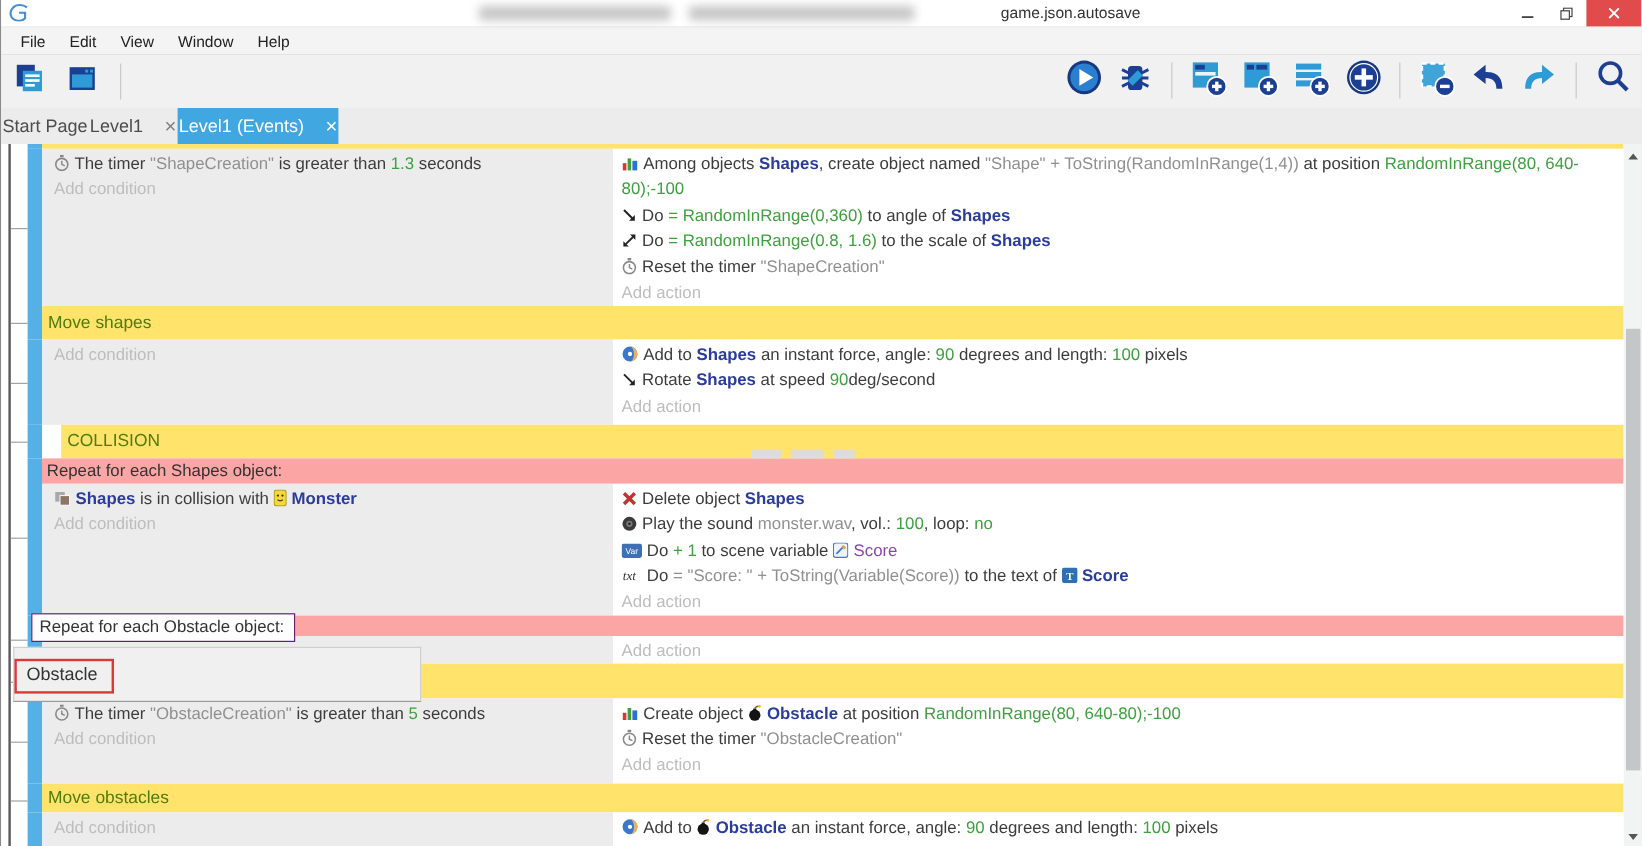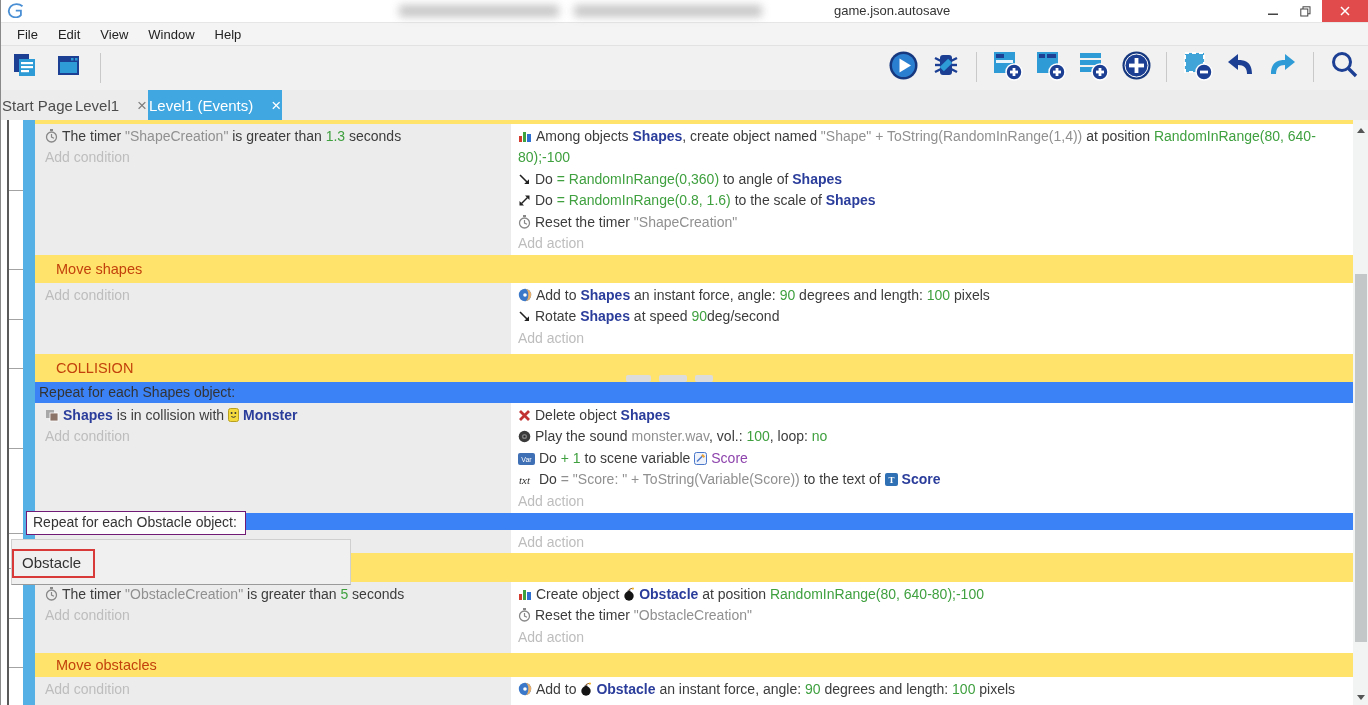--- a/index.html
+++ b/index.html
@@ -32,22 +32,22 @@
   .tab.active .close{color:#fff;}
   
   .events-area{position:relative;width:1368px;height:587px;background:#fff;overflow:hidden;}
   .vrule{position:absolute;left:6px;top:0;bottom:0;width:2px;background:#5a5a5a;}
   .tick{position:absolute;left:8px;width:14px;height:1px;background:#a3a3a3;}
   #blocks{position:absolute;left:22px;top:0;width:1330px;}
   .block{display:flex;width:1330px;}
   .bluebar{width:12px;background:#55b0e5;flex:none;}
   .bcontent{flex:1;display:flex;flex-direction:column;min-width:0;position:relative;}
   .comment .bcontent{background:#ffe36a;justify-content:center;}
-  .comment-label{font-size:14.5px;color:#c2410c;padding-left:21px;}
-  .ehdr{height:21px;background:#3b82f6;font-size:14px;color:#333;padding-left:4px;line-height:21px;position:relative;}
+  .comment-label{font-size:14.5px;color:#4d7c0f;padding-left:5px;}
+  .ehdr{height:21px;background:#fca5a5;font-size:14px;color:#333;padding-left:4px;line-height:21px;position:relative;}
   .ebody{flex:1;display:flex;min-width:0;}
   .cond{width:476px;flex:none;background:#ececec;padding:2px 0 0 10px;box-sizing:border-box;}
   .acts{flex:1;background:#fff;padding:2px 0 0 7px;min-width:0;}
   .line{font-size:14px;line-height:21.4px;color:#3c3c3c;padding-right:10px;}
   .line svg{vertical-align:-2px;margin-right:4px;}
   .seg-p{color:#3c3c3c;} .seg-str{color:#909090;} .seg-val{color:#3fa03f;}
   .seg-obj{color:#2b3d9b;font-weight:bold;} .seg-svar{color:#8e44ad;} .seg-add{color:#bdbdbd;}
   .rename-box{position:absolute;left:-9px;top:-2px;background:#fdfdfd;border:1px solid #701a75;
     padding:1px 8px 2px 6px;font-size:14px;color:#333;white-space:nowrap;z-index:6;line-height:19px;}
   .popup{position:absolute;left:10px;top:419px;width:340px;height:46px;background:#f0f0f0;
@@ -298,21 +298,21 @@
                     </svg></span><span class="seg-p">Add to </span><span class="seg-obj">Shapes</span><span class="seg-p"> an instant force, angle: </span><span class="seg-val">90</span><span class="seg-p"> degrees and length: </span><span class="seg-val">100</span><span class="seg-p"> pixels</span></div>
                 <div class="line"><span><svg width="13" height="13" viewBox="0 0 13 13">
                       <line x1="2" y1="2" x2="9.5" y2="9.5" stroke="#222" stroke-width="1.6"></line>
                       <path d="M11 6.2 L11 11 L6.2 11 Z" fill="#222"></path>
                     </svg></span><span class="seg-p">Rotate </span><span class="seg-obj">Shapes</span><span class="seg-p"> at speed </span><span class="seg-val">90</span><span class="seg-p">deg/second</span></div>
                 <div class="line"><span class="seg-add">Add action</span></div>
               </div>
             </div>
           </div>
         </div>
-        <div class="block comment" style="height: 28px;">
+        <div class="block comment" style="height: 28px; gap: 16px;">
           <div class="bluebar"></div>
           <div class="bcontent">
             <div class="comment-label">COLLISION</div>
           </div>
         </div>
         <div class="block" style="height: 131px;">
           <div class="bluebar"></div>
           <div class="bcontent">
             <div class="ehdr">Repeat for each Shapes object:</div>
             <div class="ebody">

